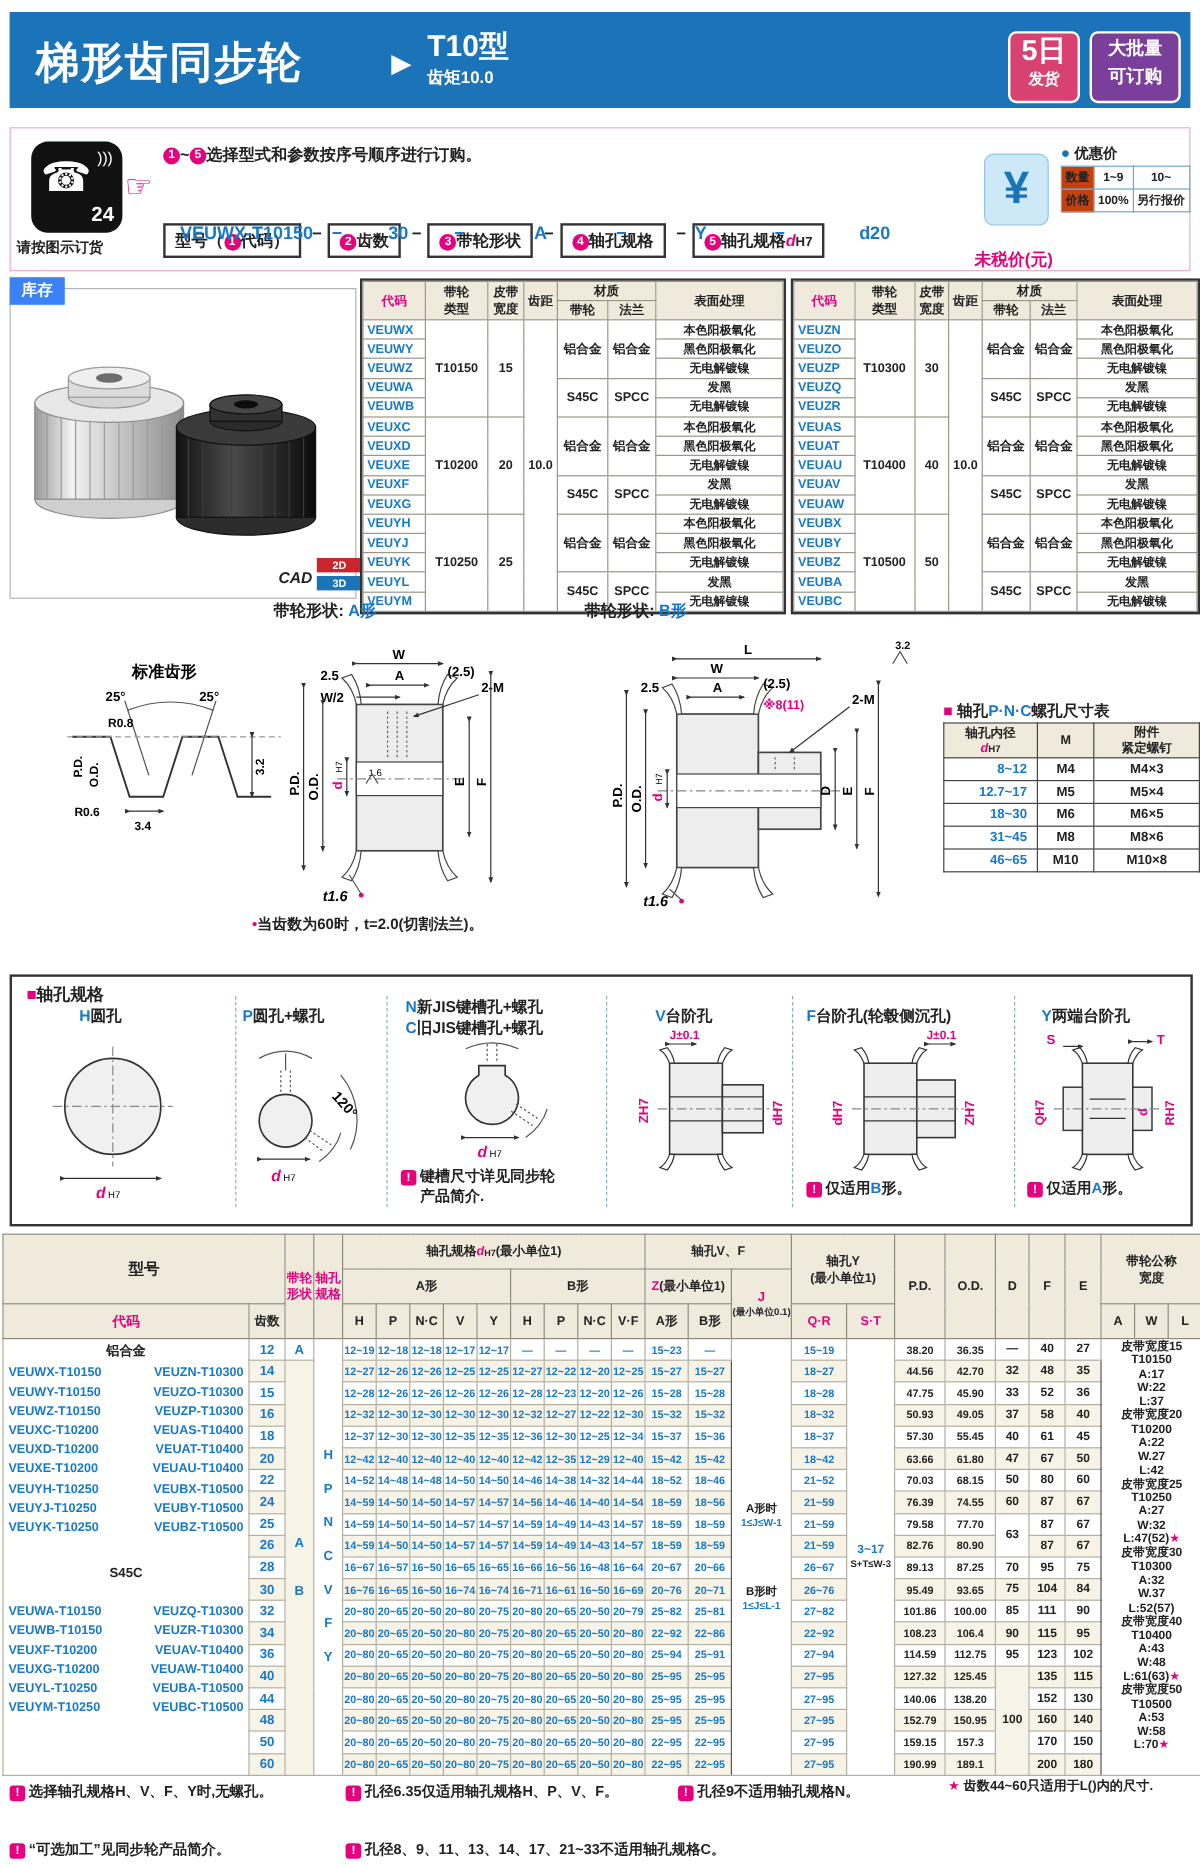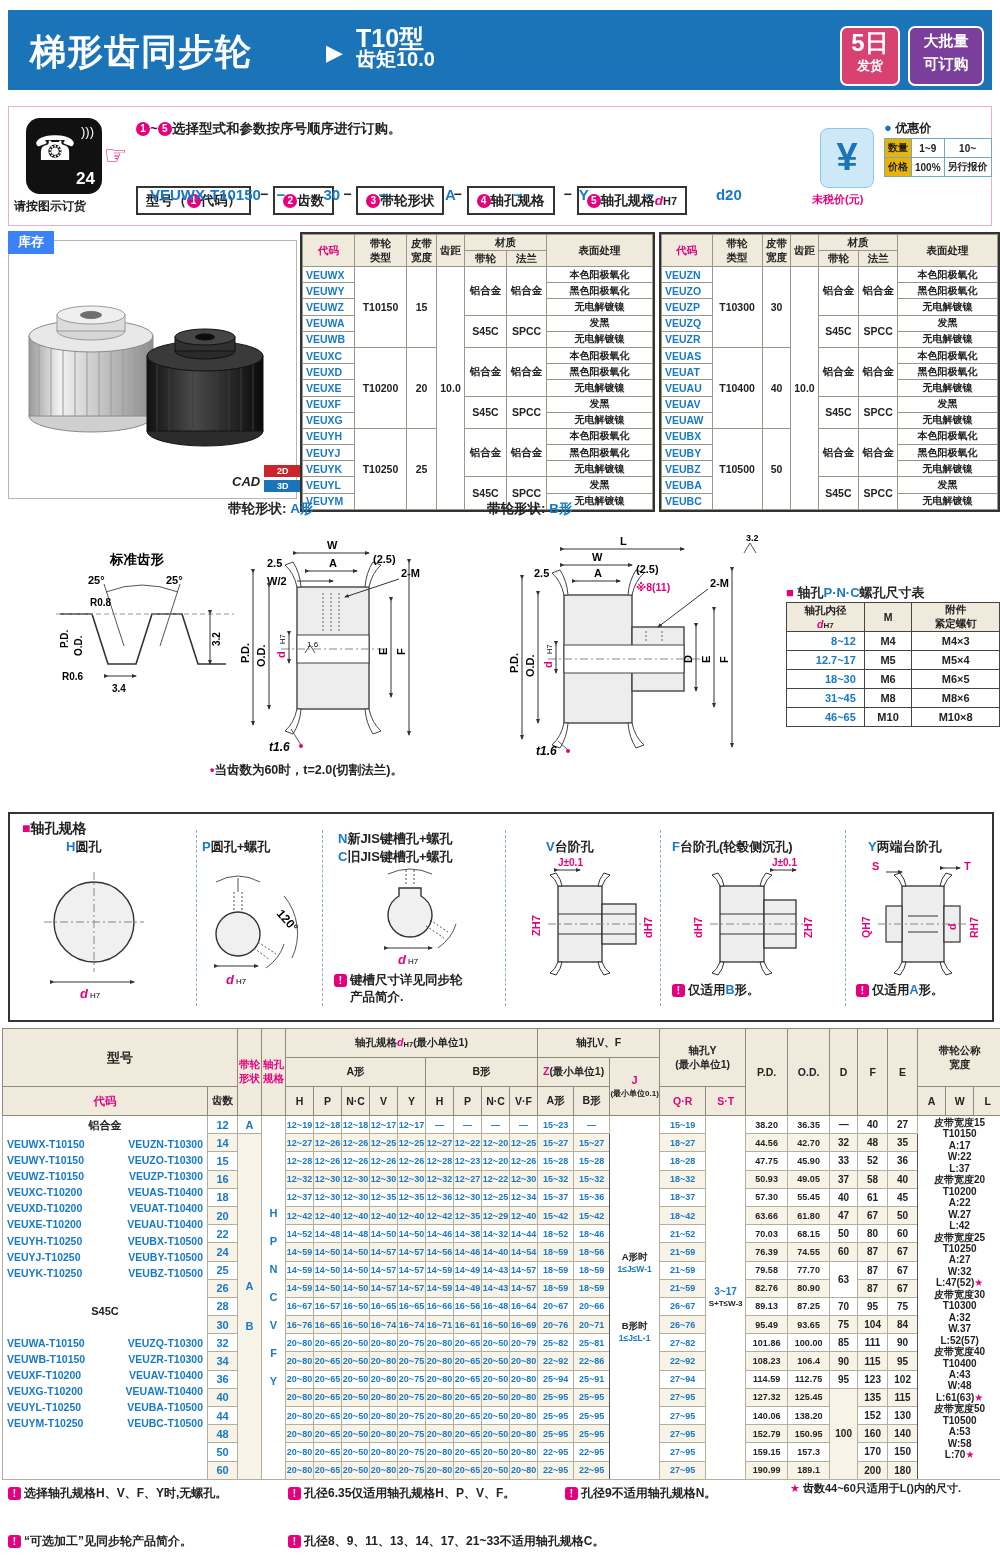--- a/index.html
+++ b/index.html
@@ -7,21 +7,21 @@
         font-family:"Liberation Sans","DejaVu Sans",sans-serif;color:#222;}
   .abs{position:absolute;}
   .b{font-weight:bold;}
   .mag{color:#e5007e;}
   .blu{color:#1879c8;}
   
   .banner{left:8px;top:10px;width:984px;height:80px;background:#1b74b8;}
   .banner-title{left:22px;top:18px;font-size:36px;font-weight:bold;color:#fff;letter-spacing:1px;}
   .banner-arrow{left:318px;top:30px;color:#fff;font-size:22px;}
   .banner-sub1{left:348px;top:12px;font-size:25px;font-weight:bold;color:#fff;}
-  .banner-sub2{left:348px;top:36px;font-size:20px;font-weight:bold;color:#fff;}
+  .banner-sub2{left:348px;top:46px;font-size:14px;font-weight:bold;color:#fff;}
   .badge{border:2px solid #fff;border-radius:7px;color:#fff;text-align:center;}
   .badge-ship{left:832px;top:16px;width:56px;height:56px;background:#d84272;}
   .badge-ship .l1{font-size:24px;font-weight:bold;line-height:30px;}
   .badge-ship .l2{font-size:13px;font-weight:bold;line-height:16px;}
   .badge-bulk{left:900px;top:16px;width:72px;height:56px;background:#7a3f9a;}
   .badge-bulk .l1{font-size:15px;font-weight:bold;line-height:26px;}
   .badge-bulk .l2{font-size:15px;font-weight:bold;line-height:20px;}
   
   .orderbox{left:8px;top:106px;width:982px;height:118px;border:1px solid #f0aec2;background:#fff;}
   .phone{left:26px;top:118px;width:76px;height:76px;background:#111;border-radius:14px;color:#fff;}
@@ -35,27 +35,27 @@
   .instr{left:136px;top:120px;font-size:13.5px;font-weight:bold;}
   .obox-row{left:136px;top:142px;width:680px;height:30px;margin-top:44px;}
   .obox{display:inline-block;border:2px solid #333;background:#fff;font-size:13.5px;font-weight:bold;
         padding:4px 8px 3px 8px;margin-right:4px;white-space:nowrap;}
   .odash{display:inline-block;font-size:14px;font-weight:bold;margin:0 5px;vertical-align:6px;}
   .ex-row{left:150px;top:186px;width:680px;font-size:15px;font-weight:bold;color:#1879c8;}
   .ex-row span.v{margin-right:0;}
   .yenbox{left:820px;top:128px;width:52px;height:58px;background:#cde9f7;border:1px solid #8fc6e8;
           border-radius:8px;text-align:center;}
   .yenbox .y{font-size:38px;font-weight:bold;color:#1b74b8;line-height:56px;}
-  .yencap{left:812px;top:192px;font-size:11px;font-weight:bold;color:#e5007e;}
+  .yencap{left:812px;top:208px;font-size:14px;font-weight:bold;color:#e5007e;}
   .disc{left:884px;top:120px;font-size:12px;font-weight:bold;}
   .disc .dot{color:#1b74b8;font-size:13px;}
   .pricetbl{left:884px;top:138px;}
   .pricetbl table{border-collapse:collapse;}
   .pricetbl td{border:1px solid #6fa7cd;font-size:10px;font-weight:bold;padding:2px 3px;text-align:center;white-space:nowrap;}
-  .pricetbl td.lab{background:#eab308;}
+  .pricetbl td.lab{background:#c2410c;}
   
   .photobox{left:8px;top:240px;width:287px;height:257px;border:1px solid #b5b5b5;background:#fff;}
   .stock{left:8px;top:231px;background:#3b82f6;color:#fff;font-size:13px;font-weight:bold;
          padding:2px 10px 3px 10px;z-index:5;}
   .cad{right-:0;left:232px;top:462px;font-size:13px;font-weight:bold;font-style:italic;}
   .cadsq{display:inline-block;font-style:normal;color:#fff;font-size:9px;font-weight:bold;width:38px;
          text-align:center;line-height:12px;}
   .cad2{background:#c9252c;}
   .cad3{background:#1b74b8;}
   

